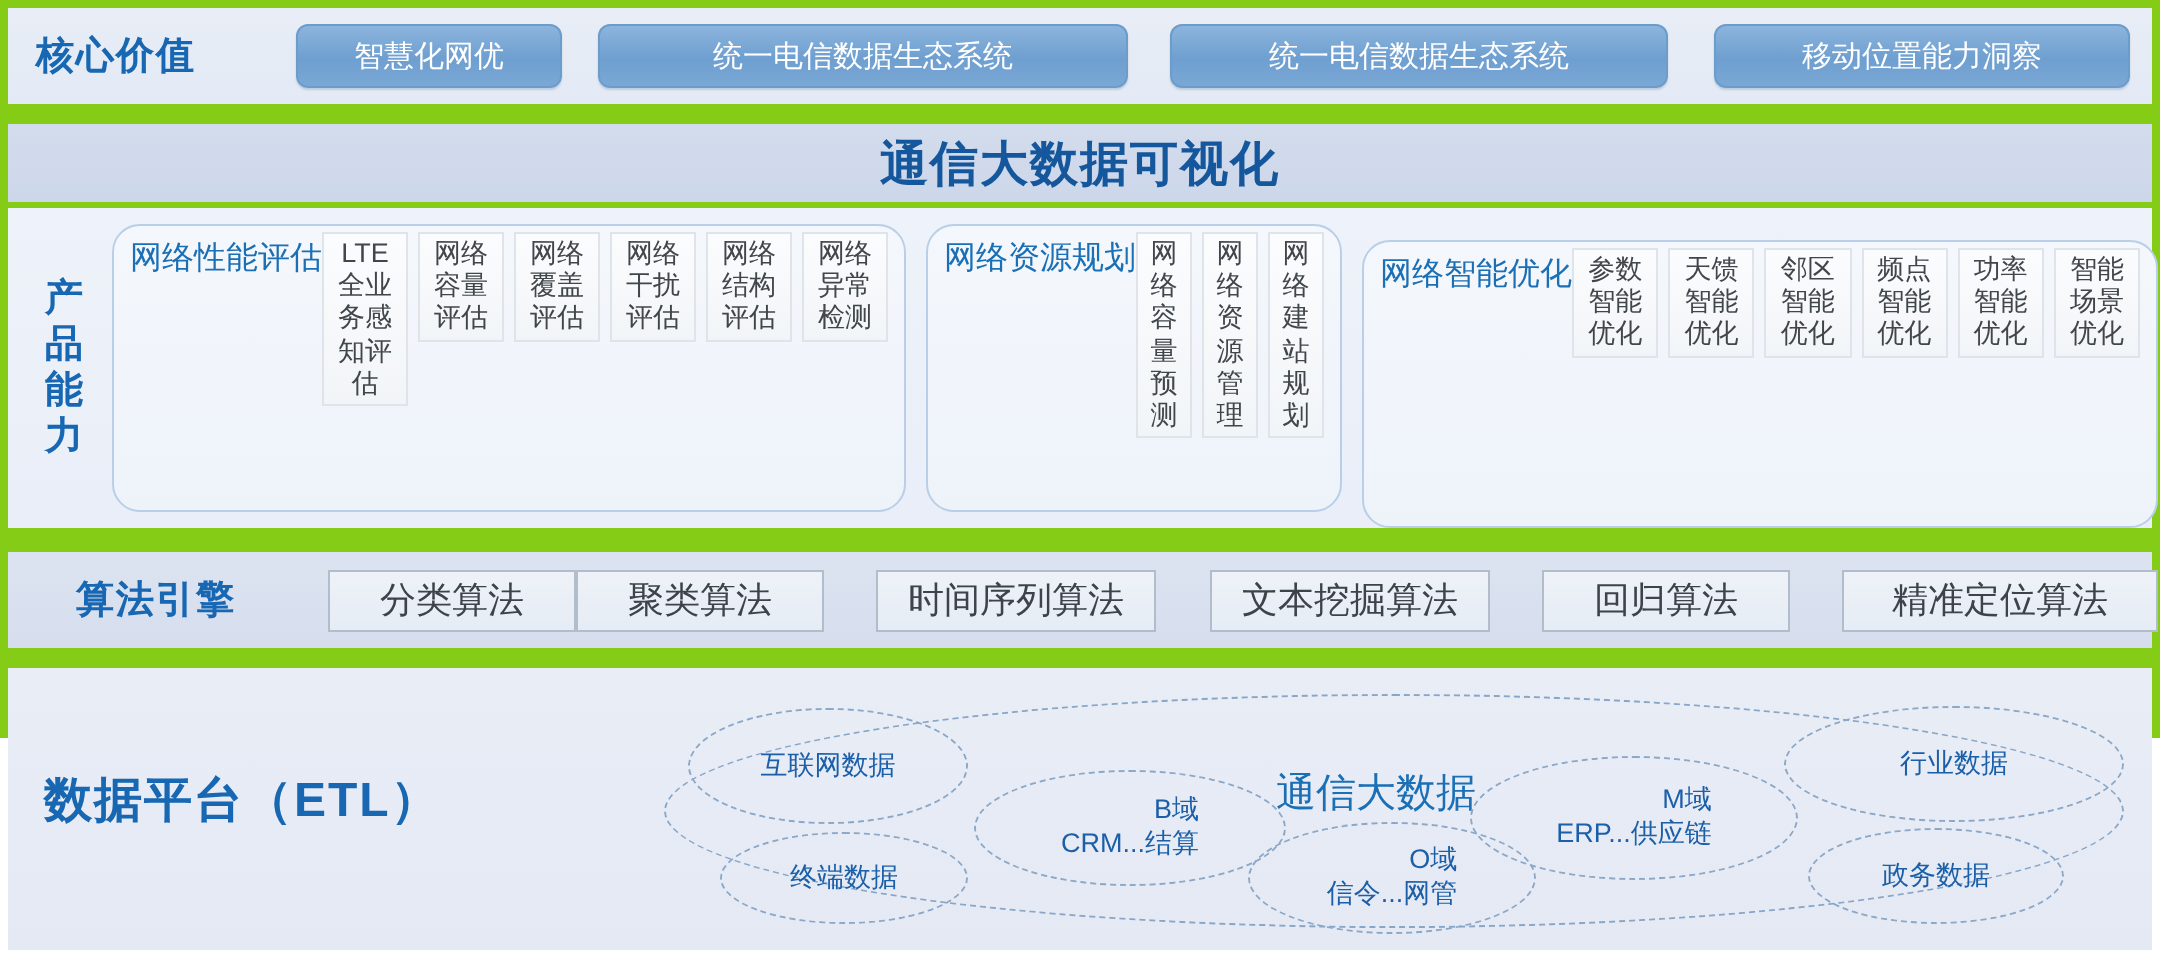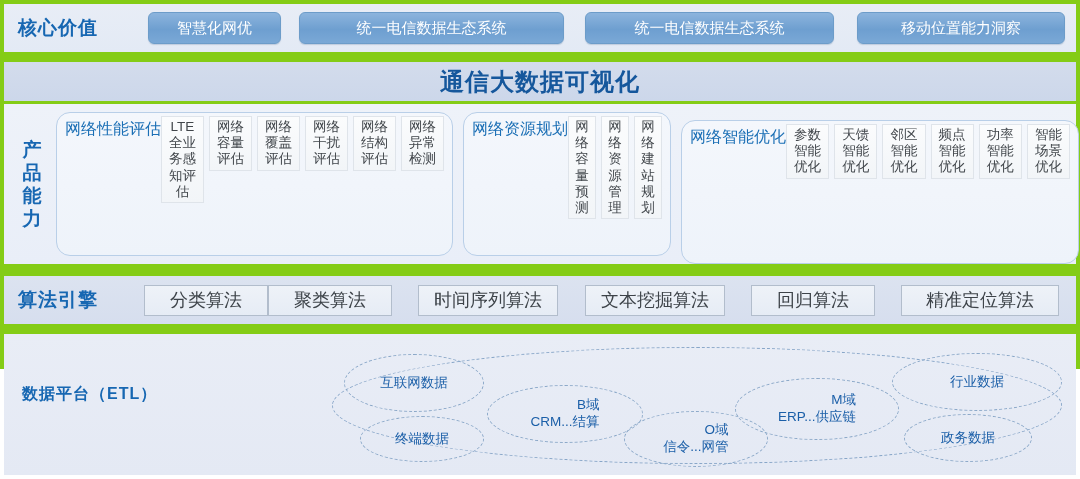--- a/index.html
+++ b/index.html
@@ -127,21 +127,21 @@
     padding: 2px 1px;
   }
   #grp0 { flex: 0 0 397px; }
   #grp1 { flex: 0 0 208px; }
   #grp2 { flex: 0 0 398px; margin-top: 16px; }
 
   
   #row-algo {
     top: 276px; height: 48px;
     background: linear-gradient(180deg,#dce3f0 0%, #d6deee 100%);
-    display: flex; align-items: center;
+    display: flex; align-items: center; padding-left: 20px;
   }
   #algo-label {
     font-size: 19px; width: 126px; padding-left: 14px;
   }
   #algo-items {
     flex: 1 1 auto; display: flex; align-items: center;
   }
   .algo-box {
     flex: 0 0 auto;
     height: 31px;
@@ -161,21 +161,21 @@
   #algo5 { width: 158px; margin-left: 26px; }
 
   
   #row-data {
     top: 334px; height: 141px;
     background: linear-gradient(180deg,#e9edf6 0%, #e4e9f4 100%);
   }
   #data-label {
     position: absolute;
     left: 18px; top: 50px;
-    color: #1767b2; font-weight: bold; font-size: 16px;
+    color: #1767b2; font-weight: bold; font-size: 24px;
     letter-spacing: 1px;
   }
   #ellipse-area {
     position: absolute;
     left: 0; top: 0; width: 100%; height: 100%;
   }
   .ell {
     position: absolute;
     box-sizing: border-box;
     border: 1.4px dashed #8ba8c8;
@@ -316,20 +316,21 @@
       <div class="algo-box" id="algo5">精准定位算法</div>
 
     </div>
   </div>
 
   <div class="band" id="row-data">
     <div id="data-label">数据平台（ETL）</div>
 
     <div id="ellipse-area">
       <div class="ell big" id="ell-big"></div>
+      <div id="bigdata-title">通信大数据</div>
 
       <div class="ell" id="ell-internet">互联网数据</div>
       <div class="ell" id="ell-terminal">终端数据</div>
       <div class="ell" id="ell-b">B域
 CRM...结算</div>
       <div class="ell" id="ell-o">O域
 信令...网管</div>
       <div class="ell" id="ell-m">M域
 ERP...供应链</div>
       <div class="ell" id="ell-industry">行业数据</div>

